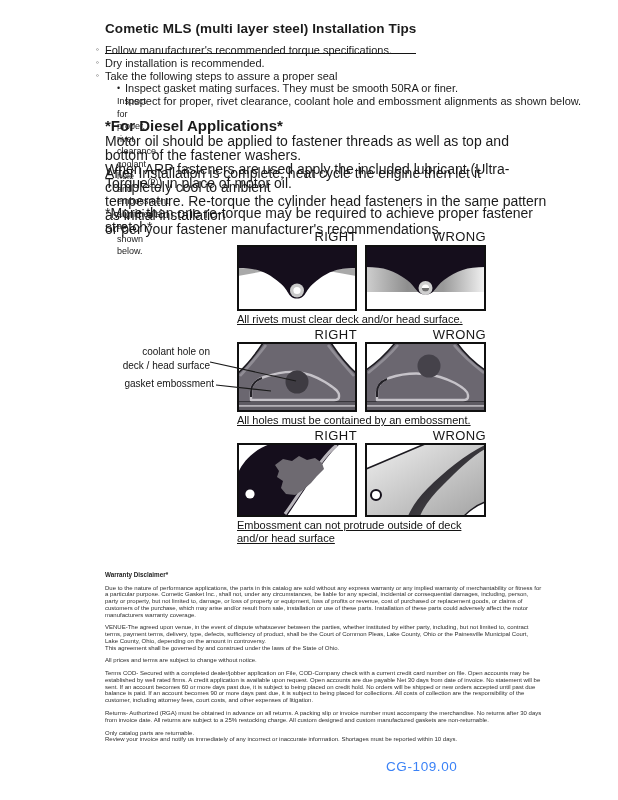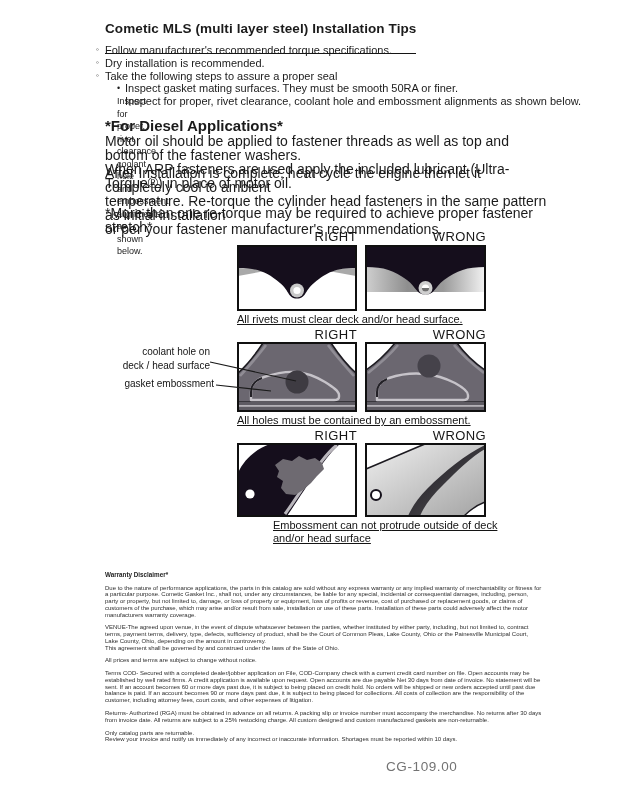--- a/index.html
+++ b/index.html
@@ -18,21 +18,21 @@
   .bmark { width:9px; font-size:8px; line-height:12px; flex:0 0 9px; }
   .bmark.solid { font-size:9px; line-height:12.5px; flex:0 0 8px; width:8px; }
   .h2 { font-size:15px; font-weight:bold; }
   .body-text { font-size:14px; line-height:14px; width:445px; }
   .dlabel { text-align:right; font-size:13px; letter-spacing:0.4px; color:#161616; }
   .caption { font-size:11px; line-height:12.5px; color:#141414;text-decoration:underline; }
   .ann-label { font-size:10px; line-height:14px; text-align:right; color:#141414; }
   .warranty { left:105px; top:572px; width:437px; font-size:6px; line-height:6.7px; color:#2e2e2e; }
   .warranty .whead { font-weight:bold; font-size:6.3px; margin-bottom:6px; color:#222; }
   .warranty p { margin-bottom:6.2px; }
-  .footer-code { font-size:13.5px; letter-spacing:0.6px; color:#737373;text-align:right; }
+  .footer-code { font-size:13.5px; letter-spacing:0.6px; color:#3b82f6;text-align:right; }
   svg { display:block; }
 </style>
 </head>
 <body>
 
 <div id="page">
 
   <div class="abs title"><span>Cometic MLS (multi layer steel) Installation Tips</span></div>
 
   <div class="abs bullets">
@@ -169,21 +169,21 @@
     </defs>
     <rect x="1" y="1" width="119" height="72" fill="#ffffff"></rect>
     <path d="M60,1 C38,10 16,20 1,26 L1,73 H99 C105,67 112,62 120,59 L120,1 Z" fill="url(#g3band)"></path>
     <path d="M60,1 C38,10 16,20 1,26" stroke="#1c1a20" stroke-width="1.6" fill="none"></path>
     <path d="M120,2 C100,12 80,28 62,46 C53,55 47,64 43,73 L55,73 C60,61 68,52 78,42 C92,28 106,14 120,6 Z" fill="url(#g3dark)"></path>
     <path d="M99,73 C105,67 112,62 120,59" stroke="#1c1a20" stroke-width="1.4" fill="none"></path>
     <circle cx="11" cy="52" r="5" fill="#ffffff" stroke="#14101a" stroke-width="2"></circle>
     <rect x="1" y="1" width="119" height="72" fill="none" stroke="#101010" stroke-width="2"></rect>
   </svg>
 
-  <div class="abs caption preline" style="left:237px; top:519px;margin-left:36px;">Embossment can not protrude outside of deck
+  <div class="abs caption preline" style="left:237px; top:519px;">Embossment can not protrude outside of deck
 and/or head surface</div>
 
   <div class="abs warranty">
     <div class="whead">Warranty Disclaimer*</div>
     <p class="preline">Due to the nature of performance applications, the parts in this catalog are sold without any express warranty or any implied warranty of merchantability or fitness for a particular purpose.  Cometic Gasket Inc., shall not, under any circumstances, be liable for any special, incidental or consequential damages, including, person, party or property, but not limited to, damage, or loss of property or equipment, loss of profits or revenue, cost of purchased or replacement goods, or claims of customers of the purchase, which may arise and/or result from sale, installation or use of these parts.  Installation of these parts could adversely affect the motor manufacturers warranty coverage.</p>
     <p class="preline">VENUE-The agreed upon venue, in the event of dispute whatsoever between the parties, whether instituted by either party, including, but not limited to, contract terms, payment terms, delivery, type, defects, sufficiency of product, shall be the Court of Common Pleas, Lake County, Ohio or the Painesville Municipal Court, Lake County, Ohio, depending on the amount in controversy.
 This agreement shall be governed by and construed under the laws of the State of Ohio.</p>
     <p class="preline">All prices and terms are subject to change without notice.</p>
     <p class="preline">Terms COD- Secured with a completed dealer/jobber application on File, COD-Company check with a current credit card number on file.  Open accounts may be established by well rated firms.  A credit application is available upon request.  Open accounts are due payable Net 30 days from date of invoice.  No statement will be sent.  If an account becomes 60 or more days past due, it is subject to being placed on credit hold.  No orders will be shipped or new orders accepted until past due balance is paid.  If an account becomes 90 or more days past due, it is subject to being placed for collections.  All costs of collection are the responsibility of the customer, including attorney fees, court costs, and other expenses of litigation.</p>
     <p class="preline">Returns- Authorized (RGA) must be obtained in advance on all returns.  A packing slip or invoice number must accompany the merchandise.  No returns after 30 days from invoice date.  All returns are subject to a 25% restocking charge.  All custom designed and custom manufactured gaskets are non-returnable.</p>

